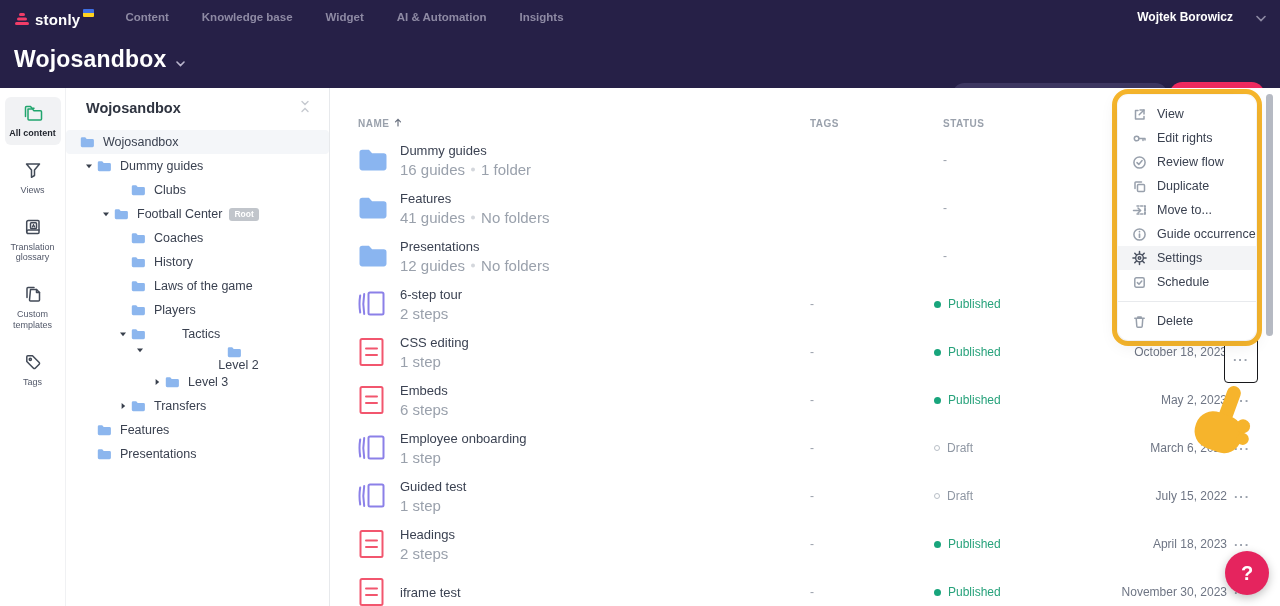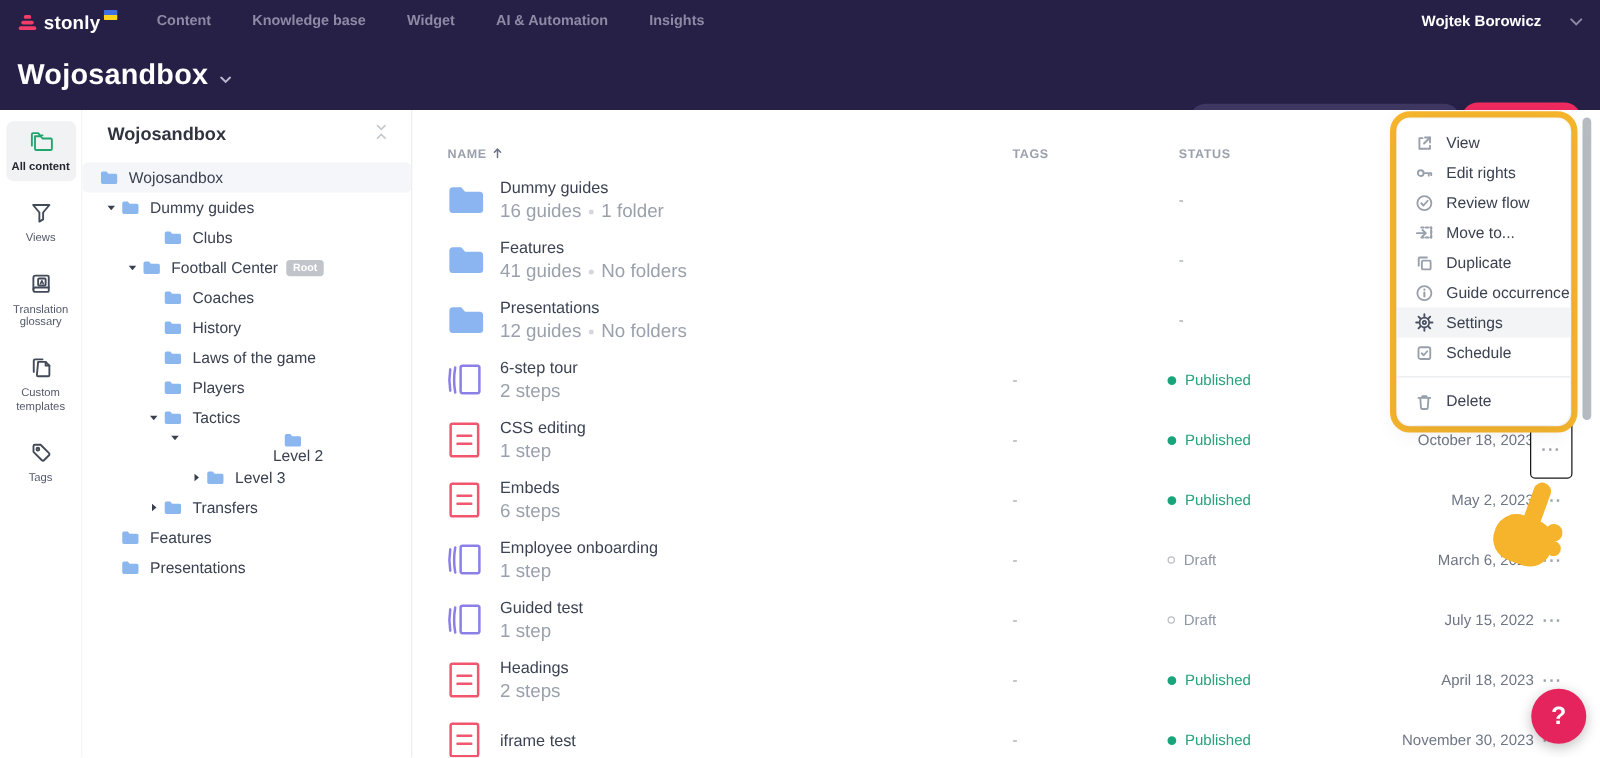--- a/index.html
+++ b/index.html
@@ -45,21 +45,21 @@
   .tree-row { position:relative; height:24px; display:flex; align-items:center; cursor:pointer; color:#3a4150; font-size:12.5px; }
   .tree-row.selected { background:#f4f6f9; border-radius:4px; }
   .tree-caret { position:absolute; width:10px; display:flex; justify-content:center; }
   .tree-folder { margin-right:9px; flex:0 0 auto; display:flex; }
   .tree-badge { margin-left:7px; background:#c1c5cb; color:#fff; font-size:8.5px; font-weight:700; padding:1.5px 5px; border-radius:3px; }
 
   
   .main { position:absolute; left:330px; top:88px; right:0; bottom:0; background:#fff; }
   .tbl-head { position:absolute; left:0; top:30px; right:0; height:16px; }
   .th { position:absolute; font-size:10px; font-weight:700; color:#9aa1ac; letter-spacing:.5px; }
-  .th-name { left:28px; display:flex; align-items:flex-start; gap:5px; cursor:pointer; }
+  .th-name { left:28px; display:flex; align-items:center; gap:5px; cursor:pointer; }
   .th-tags { left:480px; } .th-status { left:613px; }
   .rows { position:absolute; left:0; top:48px; right:0; }
   .row { position:relative; height:48px; cursor:pointer; }
   .row-icon { position:absolute; left:28px; top:50%; transform:translateY(-50%); display:flex; }
   .row-text { position:absolute; left:70px; top:50%; transform:translateY(-50%); }
   .row-title { font-size:13px; color:#3b4252; }
   .row-meta { font-size:15px; color:#9aa1ac; margin-top:3px; display:flex; align-items:center; gap:6px; }
   .meta-dot { width:4px; height:4px; border-radius:50%; background:#d4d7dc; }
   .cell-tags { position:absolute; left:480px; top:50%; transform:translateY(-50%); font-size:12px; color:#9aa1ac; }
   .cell-status { position:absolute; left:604px; top:50%; transform:translateY(-50%); font-size:12px; display:flex; align-items:center; gap:7px; }
@@ -289,21 +289,21 @@
           <span>Laws of the game</span>
         </div>
         <div class="tree-row" style="padding-left: 65px;">
           <span class="tree-folder" style="display: flex;">
             <svg width="14" height="12" viewBox="0 0 14 12">
               <path d="M.8 2.6 A1.4 1.4 0 0 1 2.2 1.2 h3 l1.5 1.7 h5.8 a1.4 1.4 0 0 1 1.4 1.4 v5.5 a1.4 1.4 0 0 1-1.4 1.4 H2.2 A1.4 1.4 0 0 1 .8 9.8z" fill="#8cb6ee"></path>
             </svg>
           </span>
           <span>Players</span>
         </div>
-        <div class="tree-row" style="padding-left: 65px;">
+        <div class="tree-row" style="padding-left: 65px; gap: 28px;">
           <span class="tree-caret" style="left: 52px;">
             <svg width="8" height="8" viewBox="0 0 8 8">
               <path d="M1 2.6 h6 L4 6.2z" fill="#39404d"></path>
             </svg>
           </span>
           <span class="tree-folder" style="display: flex;">
             <svg width="14" height="12" viewBox="0 0 14 12">
               <path d="M.8 2.6 A1.4 1.4 0 0 1 2.2 1.2 h3 l1.5 1.7 h5.8 a1.4 1.4 0 0 1 1.4 1.4 v5.5 a1.4 1.4 0 0 1-1.4 1.4 H2.2 A1.4 1.4 0 0 1 .8 9.8z" fill="#8cb6ee"></path>
             </svg>
           </span>
@@ -605,35 +605,35 @@
             <svg width="15" height="15" viewBox="0 0 15 15" fill="none" stroke="currentColor" stroke-width="1.5" stroke-linecap="round" stroke-linejoin="round">
               <circle cx="7.5" cy="7.5" r="5.6"></circle>
               <path d="M5 7.6 l1.8 1.8 3.3-3.8"></path>
             </svg>
           </span>
           <span class="clb">Review flow</span>
         </div>
         <div class="ctx-item">
           <span class="cic" style="display: flex;">
             <svg width="15" height="15" viewBox="0 0 15 15" fill="none" stroke="currentColor" stroke-width="1.5" stroke-linecap="round" stroke-linejoin="round">
+              <rect x="5.5" y="5.5" width="7" height="7" rx="1"></rect>
+              <path d="M3 9.5 V3.8 A.8 .8 0 0 1 3.8 3 H9.5"></path>
+            </svg>
+          </span>
+          <span class="clb">Duplicate</span>
+        </div>
+        <div class="ctx-item">
+          <span class="cic" style="display: flex;">
+            <svg width="15" height="15" viewBox="0 0 15 15" fill="none" stroke="currentColor" stroke-width="1.5" stroke-linecap="round" stroke-linejoin="round">
               <path d="M5 3 h8 v8" stroke-dasharray="2 1.6"></path>
               <path d="M5 11 H13 M13 11 v-8" stroke-dasharray="2 1.6"></path>
               <path d="M1.5 7.5 h7 M6 5 l2.7 2.5 L6 10"></path>
             </svg>
           </span>
           <span class="clb">Move to...</span>
-        </div>
-        <div class="ctx-item">
-          <span class="cic" style="display: flex;">
-            <svg width="15" height="15" viewBox="0 0 15 15" fill="none" stroke="currentColor" stroke-width="1.5" stroke-linecap="round" stroke-linejoin="round">
-              <rect x="5.5" y="5.5" width="7" height="7" rx="1"></rect>
-              <path d="M3 9.5 V3.8 A.8 .8 0 0 1 3.8 3 H9.5"></path>
-            </svg>
-          </span>
-          <span class="clb">Duplicate</span>
         </div>
         <div class="ctx-item">
           <span class="cic" style="display: flex;">
             <svg width="15" height="15" viewBox="0 0 15 15" fill="none" stroke="currentColor" stroke-width="1.5" stroke-linecap="round" stroke-linejoin="round">
               <circle cx="7.5" cy="7.5" r="5.6"></circle>
               <path d="M7.5 7 v3.2 M7.5 4.6 v.1" stroke-width="1.7"></path>
             </svg>
           </span>
           <span class="clb">Guide occurrence</span>
         </div>

